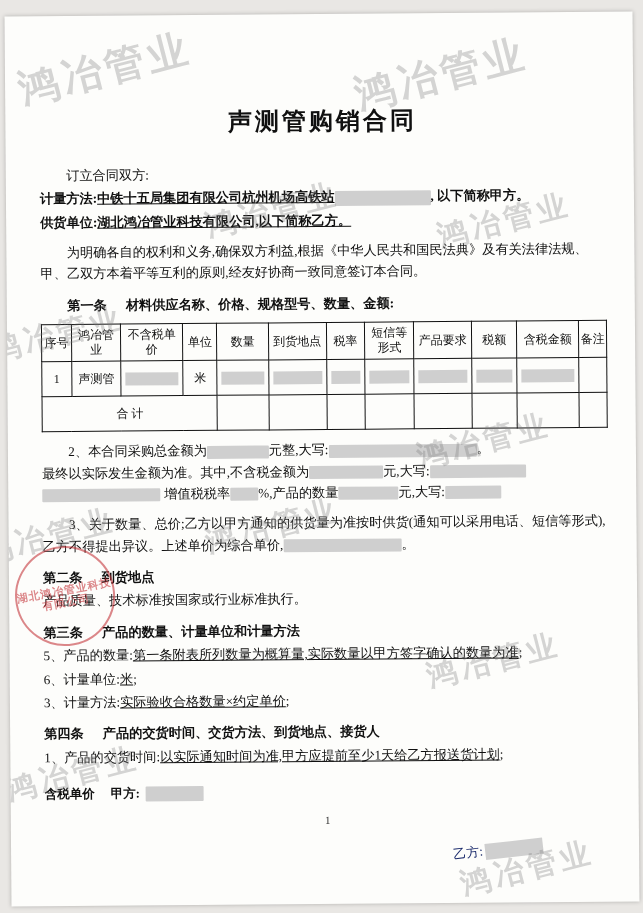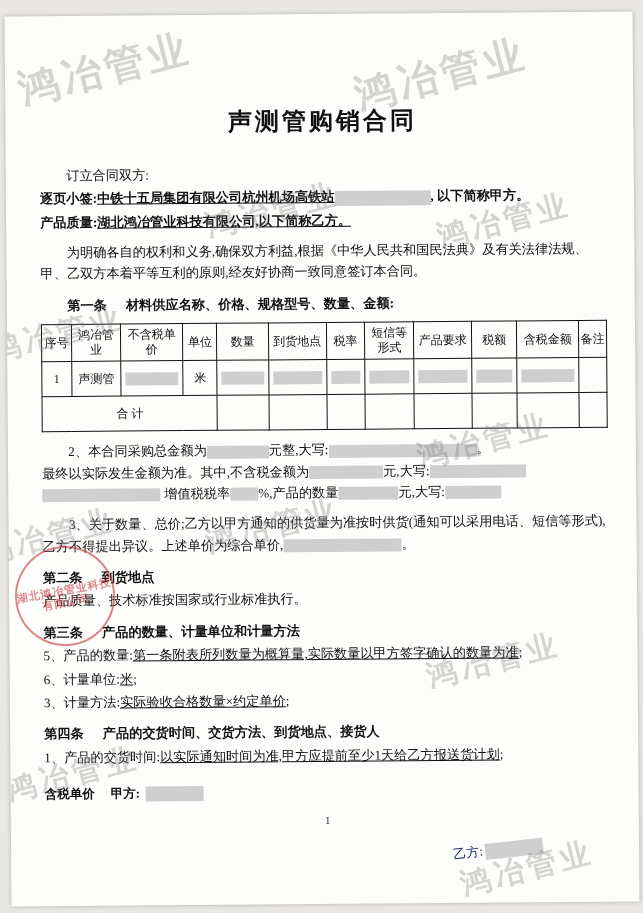--- a/index.html
+++ b/index.html
@@ -143,25 +143,25 @@
 
 <div id="paper">
 
   <div id="content">
 
     <div class="doc-title">声测管购销合同</div>
 
     <div class="line indent">订立合同双方:</div>
 
     <div class="line">
-      <span class="b">逐页小签:</span><span class="b u">中铁十五局集团有限公司杭州机场高铁站</span><span class="rd tall" style="width:96px"></span><span class="b">, 以下简称甲方。</span>
-    </div>
-
-    <div class="line">
-      <span class="b">产品质量:</span><span class="b u">湖北鸿冶管业科技有限公司,以下简称乙方。</span>
+      <span class="b">计量方法:</span><span class="b u">中铁十五局集团有限公司杭州机场高铁站</span><span class="rd tall" style="width:96px"></span><span class="b">, 以下简称甲方。</span>
+    </div>
+
+    <div class="line">
+      <span class="b">供货单位:</span><span class="b u">湖北鸿冶管业科技有限公司,以下简称乙方。</span>
     </div>
 
     <div class="line indent para">为明确各自的权利和义务,确保双方利益,根据《中华人民共和国民法典》及有关法律法规、甲、乙双方本着平等互利的原则,经友好协商一致同意签订本合同。</div>
 
     <div class="sec-head">
       <span class="t">第一条</span>
       <span style="margin-left:1.2em">材料供应名称、价格、规格型号、数量、金额:</span>
     </div>
 
     <table class="goods">

